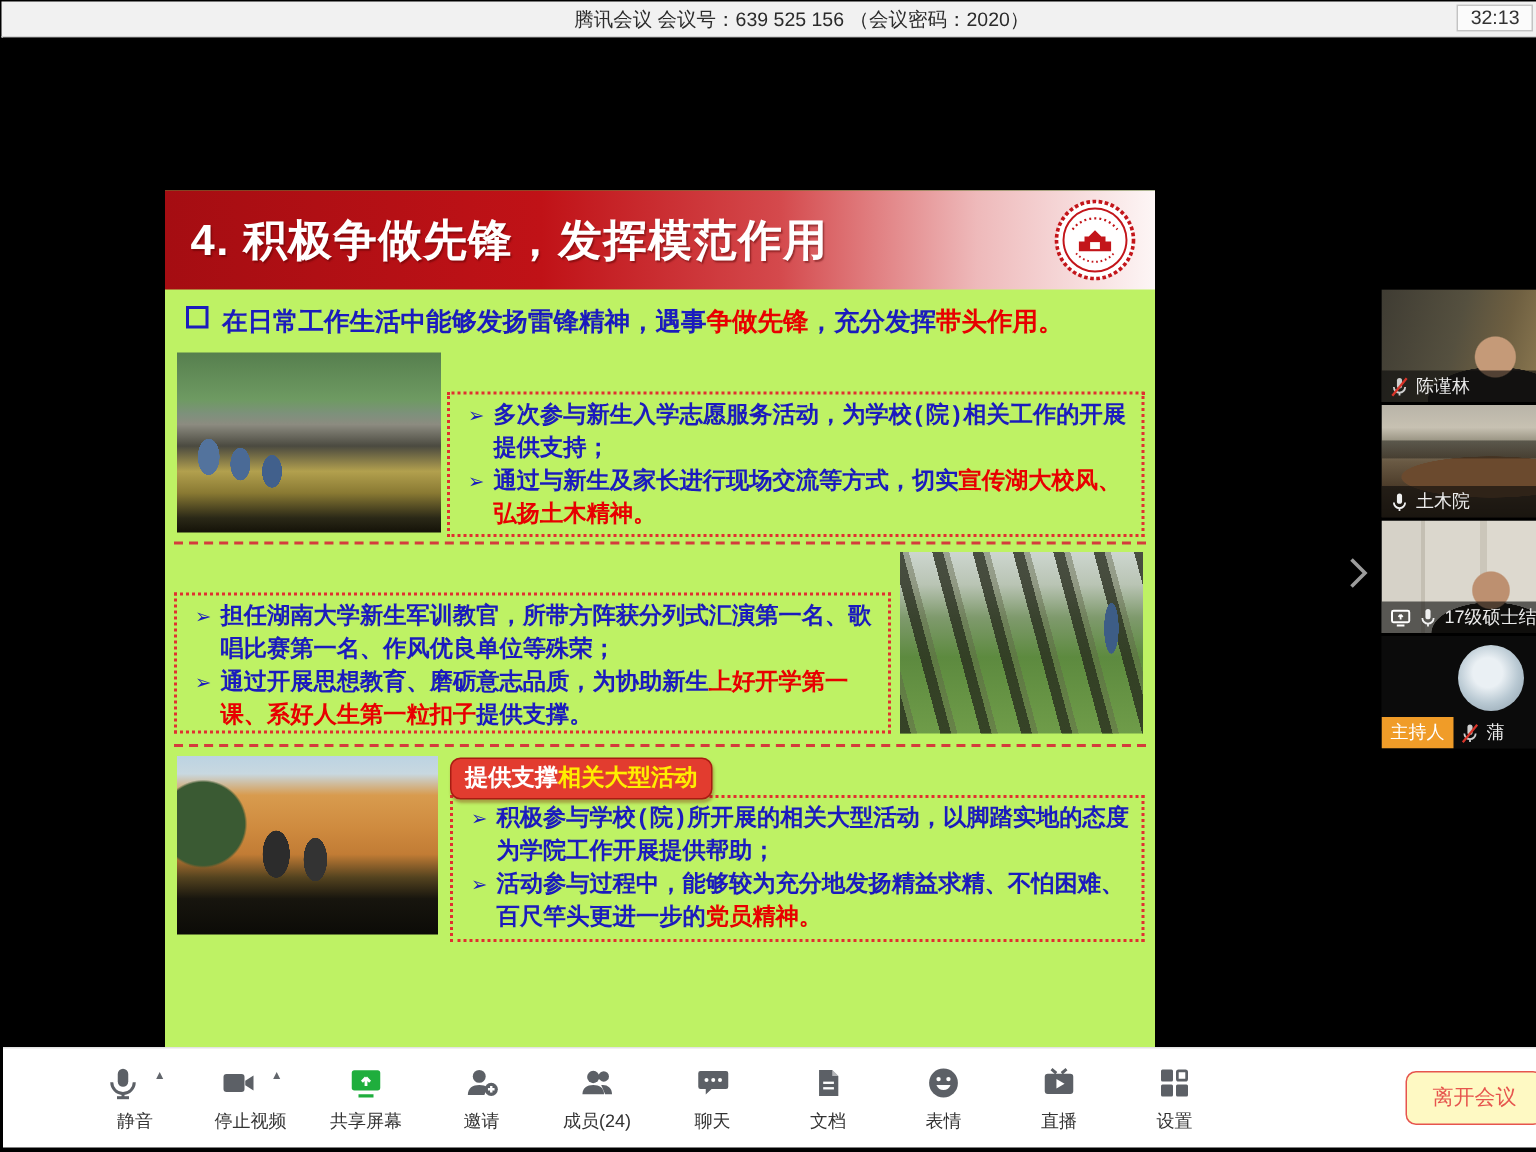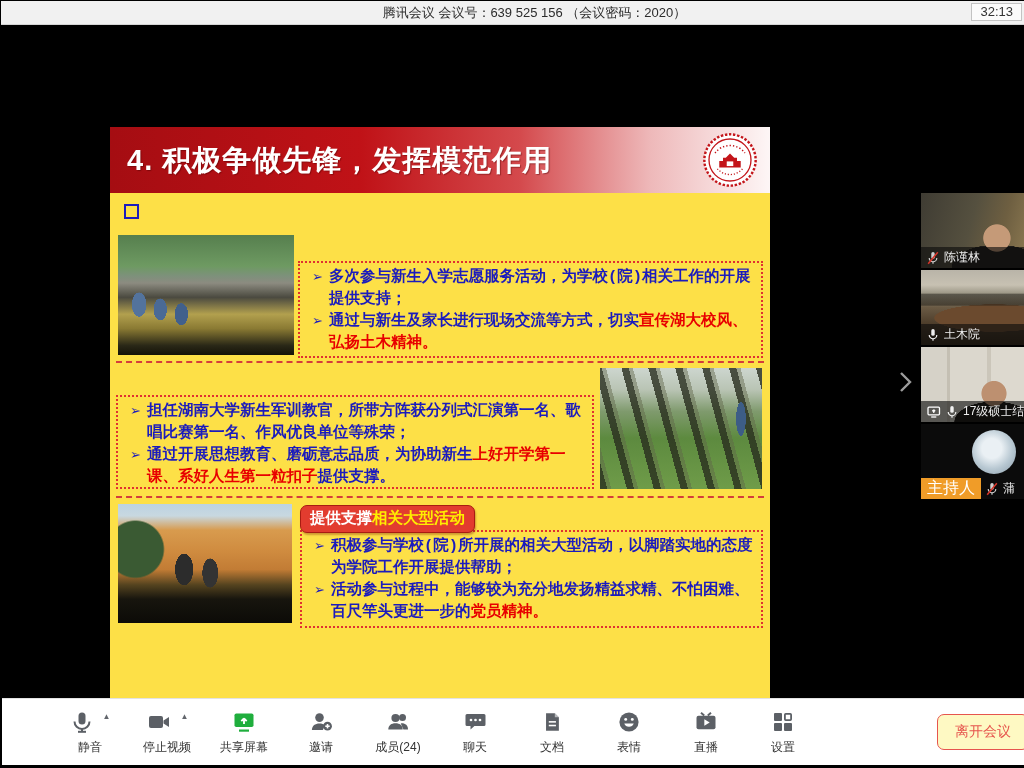--- a/index.html
+++ b/index.html
@@ -9,21 +9,21 @@
   
   #titlebar{position:absolute;top:1px;left:1px;right:1px;height:23px;background:#f1f1f1;border-bottom:1px solid #d4d4d4;}
   #tb-title{position:absolute;left:0;right:0;top:0;height:23px;line-height:23px;text-align:center;font-size:13px;color:#2b2b2b;}
   #timer{position:absolute;right:46px;top:2px;height:16px;line-height:16px;padding:0 8px;border:1px solid #c3c3c3;background:#fbfbfb;font-size:13px;color:#333;}
   #fsbtn{position:absolute;right:9px;top:3px;width:20px;height:18px;cursor:pointer;}
 
   
   #main{position:absolute;top:25px;left:2px;right:2px;bottom:71px;background:#000;}
 
   
-  #slide{position:absolute;left:108px;top:102px;width:660px;height:590px;background:#fde047;}
+  #slide{position:absolute;left:108px;top:102px;width:660px;height:590px;background:#bef264;}
   .banner{position:absolute;left:0;top:0;width:660px;height:66px;background:linear-gradient(90deg,#a50d12 0%,#c01217 38%,#d4494c 62%,#eeb9ba 82%,#fdf6f6 100%);}
   .slide-title{position:absolute;left:17px;top:14px;font-size:29px;font-weight:700;color:#fff;letter-spacing:1px;text-shadow:1px 1px 1px rgba(80,0,0,.45);white-space:nowrap;}
   .seal{position:absolute;right:12px;top:5px;width:56px;height:56px;}
   .intro{position:absolute;left:14px;top:76px;right:6px;font-size:17px;font-weight:700;line-height:24px;}
   .sq{display:inline-block;width:11px;height:11px;border:2.5px solid var(--blue);margin-right:9px;vertical-align:1px;}
   .photo{position:absolute;}
   .ph-bus{left:8px;top:108px;width:176px;height:120px;
     background:
       radial-gradient(ellipse 12px 20px at 12% 58%, #53739d 0 60%, transparent 61%),
       radial-gradient(ellipse 11px 18px at 24% 62%, #4a6a96 0 60%, transparent 61%),
@@ -75,21 +75,21 @@
       radial-gradient(circle at 50% 62%, #bd9070 0 14%, transparent 15%),
       radial-gradient(ellipse 30% 30% at 50% 100%, #15130f 0 90%, transparent 91%),
       linear-gradient(90deg,#d6d2c8 0 18%,#c4bfb3 18% 20%,#dbd7cd 20% 45%,#cbc6ba 45% 48%,#ddd9cf 48% 78%,#c8c3b7 78% 80%,#d8d4ca 80% 100%);}
   .vk-avatar-snow,.vk-avatar-dark{background:#0b0b0b;}
   .avatar{position:absolute;left:50%;top:6px;transform:translateX(-50%);width:44px;height:44px;border-radius:50%;}
   .vk-avatar-snow .avatar{background:radial-gradient(circle at 45% 42%, #eaf0f4 0 28%, #b8c8d2 58%, #8799a6 100%);}
   .vk-avatar-dark .avatar{background:radial-gradient(circle at 58% 32%, #d2d2d2 0 12%, #8a8a8a 32%, #3a3a3a 72%, #1e1e1e 100%);}
   .tbar{position:absolute;left:0;right:0;bottom:0;height:21px;background:rgba(12,12,12,.62);display:flex;align-items:center;padding:0 6px;gap:5px;box-sizing:border-box;}
   .tname{color:#ececec;font-size:12px;white-space:nowrap;overflow:hidden;}
   .ticon{display:flex;align-items:center;}
-  .hostb{margin-left:-6px;height:21px;display:flex;align-items:center;background:var(--host_orange);color:#fff;font-size:16px;padding:0 6px;}
+  .hostb{margin-left:-6px;height:21px;display:flex;align-items:center;background:var(--host_orange);color:#fff;font-size:12px;padding:0 6px;}
   .tile-chev{position:absolute;left:50%;bottom:3px;transform:translateX(-50%);line-height:0;cursor:pointer;}
   #strip-chevron{position:absolute;right:152px;top:346px;width:16px;height:26px;cursor:pointer;}
 
   
   #toolbar{position:absolute;left:2px;right:2px;bottom:3px;height:66px;background:#fff;border-top:1px solid #e3e3e3;display:flex;align-items:center;}
   #toolbar-items{display:flex;align-items:flex-start;padding-left:64px;gap:29px;}
   .tb-item{min-width:48px;display:flex;flex-direction:column;align-items:center;cursor:pointer;}
   .tb-row{height:28px;display:flex;align-items:center;}
   .caret{font-size:8px;color:#62666c;margin-left:9px;transform:translateY(-6px);}
   .tb-label{font-size:12px;color:#333;margin-top:3px;white-space:nowrap;}
@@ -125,21 +125,21 @@
             <circle cx="30" cy="30" r="27.5" fill="#fff" stroke="#c3151a" stroke-width="2.6" stroke-dasharray="2.6 1.8"></circle>
             <circle cx="30" cy="30" r="22.5" fill="none" stroke="#c3151a" stroke-width="1.4"></circle>
             <path d="M14 22.5a20 20 0 0 1 32 0" stroke="#c3151a" stroke-width="1.6" stroke-dasharray="1.4 2.2" fill="none"></path>
             <path d="M16.5 39.5a18 18 0 0 0 27 0" stroke="#c3151a" stroke-width="1.4" stroke-dasharray="1.2 2" fill="none"></path>
             <path d="M18.5 38v-7h4v-3.5h3l4.5-4.5 4.5 4.5h3V31h4v7z" fill="#c3151a"></path>
             <rect x="26.5" y="31.5" width="7" height="5" fill="#fff"></rect>
           </svg>
         </div>
       </div>
       <div class="intro">
-        <span class="sq"></span>
+        <span class="sq"></span><span class="intro-txt"><span class="seg-blue">在日常工作生活中能够发扬雷锋精神，遇事</span><span class="seg-red">争做先锋</span><span class="seg-blue">，充分发挥</span><span class="seg-red">带头作用。</span></span>
       </div>
 
       <div class="photo ph-bus"></div>
       <div class="dbox x1">
           <div class="bullet">
             <span class="mk">➢</span>
             <span class="bt"><span class="seg-blue">多次参与新生入学志愿服务活动，为学校(院)相关工作的开展提供支持；</span></span>
           </div>
           <div class="bullet">
             <span class="mk">➢</span>

